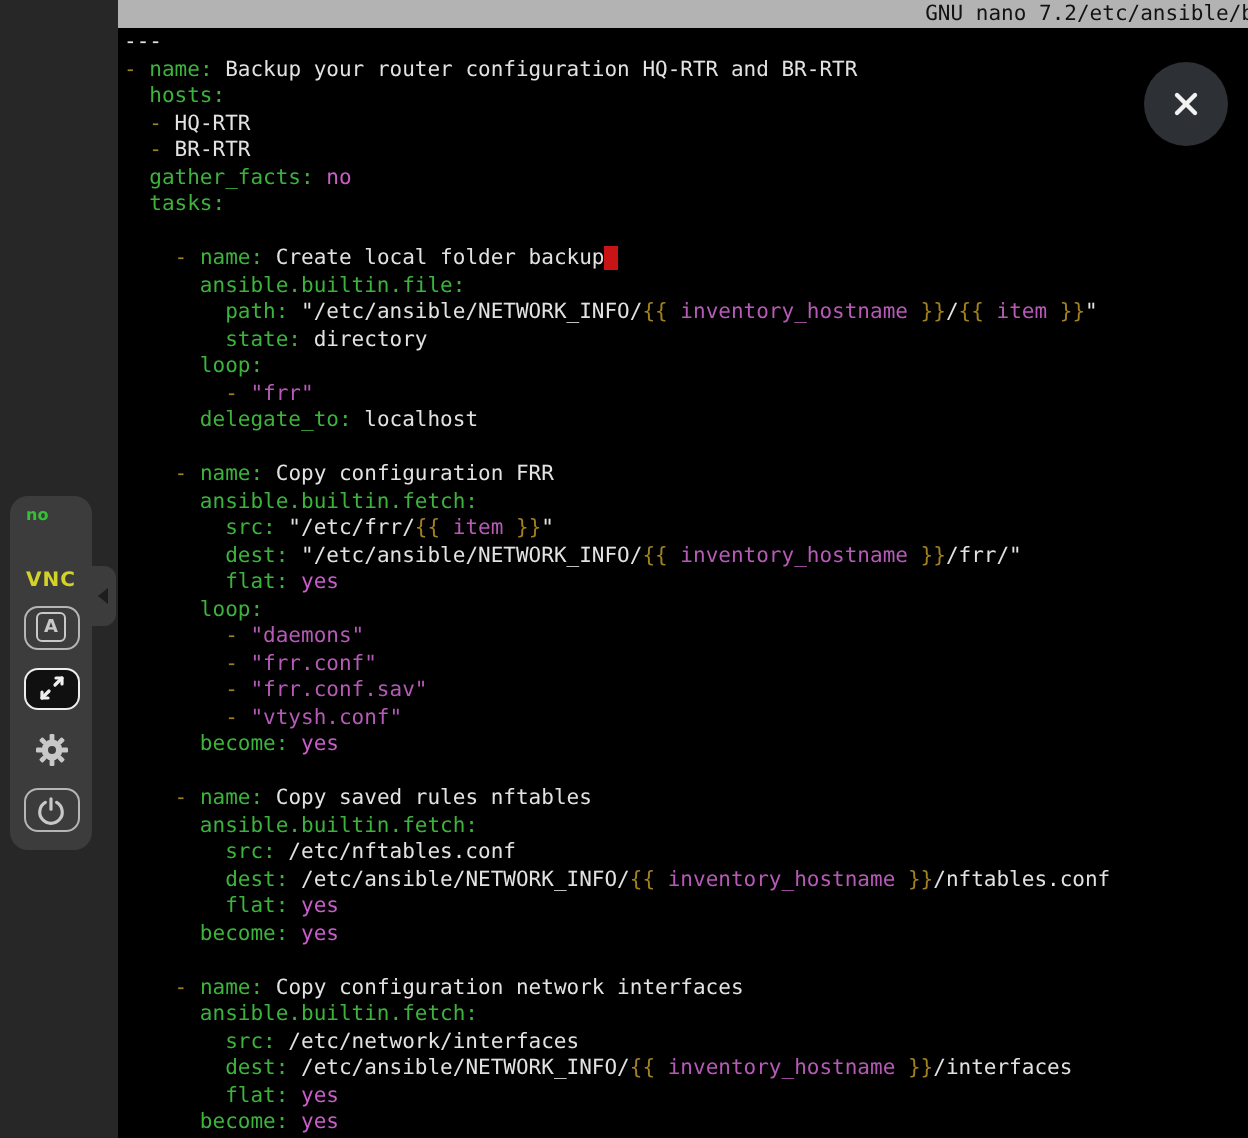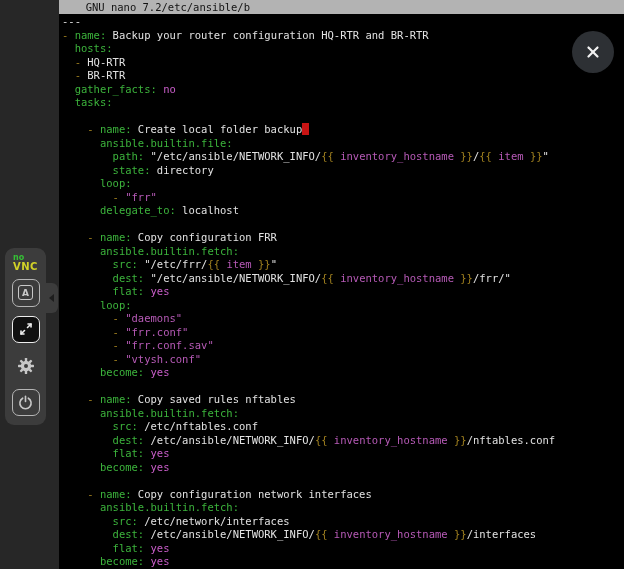--- a/index.html
+++ b/index.html
@@ -3,42 +3,42 @@
 <meta charset="utf-8">
 <style>
   html,body{margin:0;padding:0;background:#1b1b1b;}
   #screen{position:relative;width:624px;height:569px;overflow:hidden;
           font-family:"DejaVu Sans",sans-serif;}
   
   #left-strip{position:absolute;left:0;top:0;width:59px;height:569px;background:#272727;}
   
   #terminal{position:absolute;left:59px;top:0;right:0;bottom:0;background:#000;}
   #nano-titlebar{height:14px;background:#b3b3b3;color:#121212;display:flex;
-                 justify-content:flex-start;align-items:center;
+                 justify-content:flex-end;align-items:center;
                  font-family:"DejaVu Sans Mono",monospace;font-size:10.5px;line-height:14px;}
   #nano-titlebar .app{padding-left:14px;white-space:pre;}
   #nano-titlebar .path{white-space:pre;margin-right:-3px;}
   #term-text{padding:1px 0 0 3px;font-family:"DejaVu Sans Mono",monospace;
              font-size:10.5px;line-height:13.5px;white-space:pre;}
   .tl{min-height:13.5px;}
   .k{color:#3cb43c;}      
   .w{color:#e2e2e2;}      
   .o{color:#a0801f;}      
   .v{color:#b75ab7;margin-top:16px;}      
   .y{color:#ca5eca;}      
   .cur{background:#c81414;color:#c81414;}
   
   #close-btn{position:absolute;left:572px;top:31px;width:42px;height:42px;border-radius:50%;
              background:#2d3034;display:flex;align-items:center;justify-content:center;cursor:pointer;}
   
   #vnc-panel{position:absolute;left:5px;top:248px;width:41px;height:177px;background:#3c3c3c;
              border-radius:9px;display:flex;flex-direction:column;align-items:center;padding-top:5px;box-sizing:border-box;}
   #vnc-logo{text-align:left;line-height:9px;margin-bottom:8px;font-weight:bold;}
   #vnc-logo .l1{color:#35c035;font-size:8px;display:block;}
-  #vnc-logo .l2{color:#d2d228;font-size:10px;letter-spacing:.5px;display:block;}
+  #vnc-logo .l2{color:#d2d228;font-size:10px;letter-spacing:.5px;display:block;margin-top:24px;}
   .vnc-btn{width:28px;height:28px;border-radius:7px;display:flex;align-items:center;justify-content:center;
            margin-bottom:9px;box-sizing:border-box;cursor:pointer;}
   .vnc-btn.bordered{border:1.5px solid #b5b5b5;}
   .vnc-btn.active{background:#101010;border:1.5px solid #ededed;}
   .key-ic{width:15px;height:15px;border:1.5px solid #c8c8c8;border-radius:3px;display:flex;
           align-items:center;justify-content:center;color:#c8c8c8;font-size:9px;font-weight:bold;box-sizing:border-box;}
   #vnc-handle{position:absolute;left:45px;top:283px;width:13px;height:30px;background:#3c3c3c;
               border-radius:0 6px 6px 0;display:flex;align-items:center;justify-content:center;cursor:pointer;}
   #vnc-handle .tri{width:0;height:0;border-top:4px solid transparent;border-bottom:4px solid transparent;
                    border-right:5px solid #1d1d1d;}

